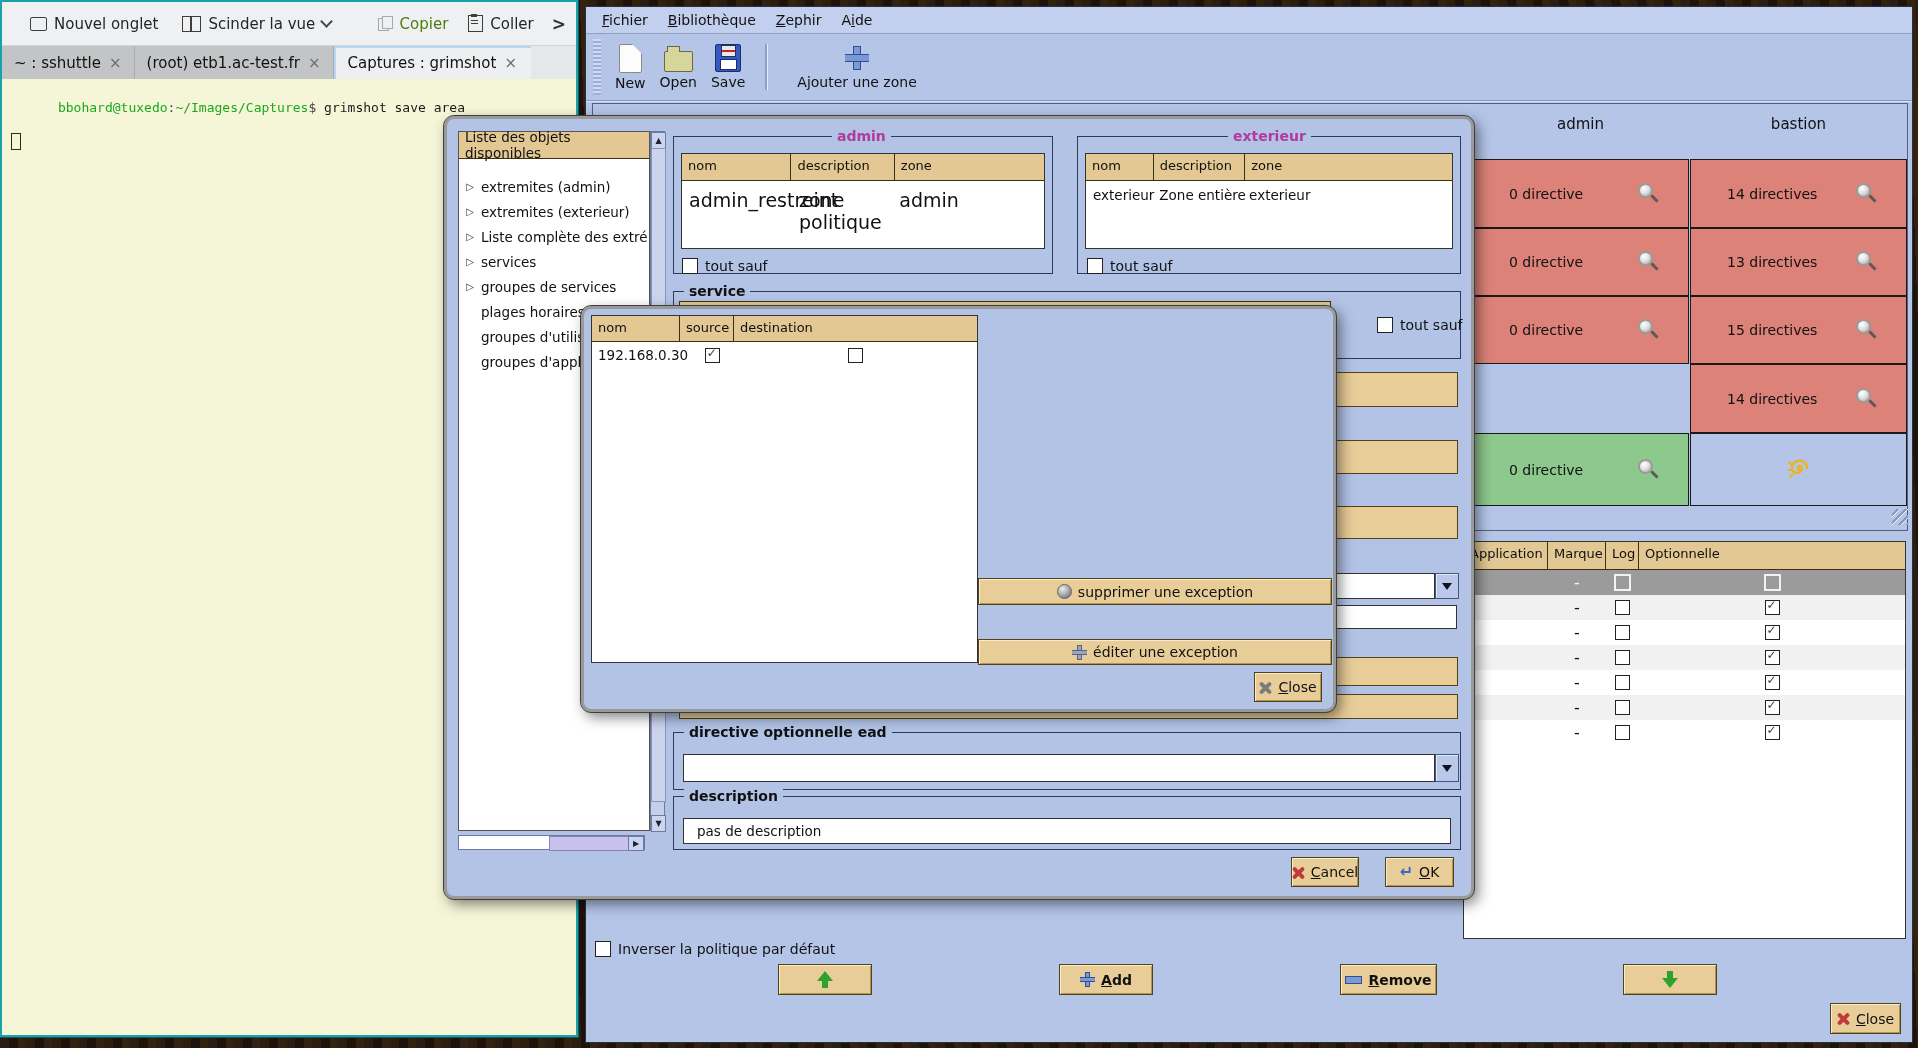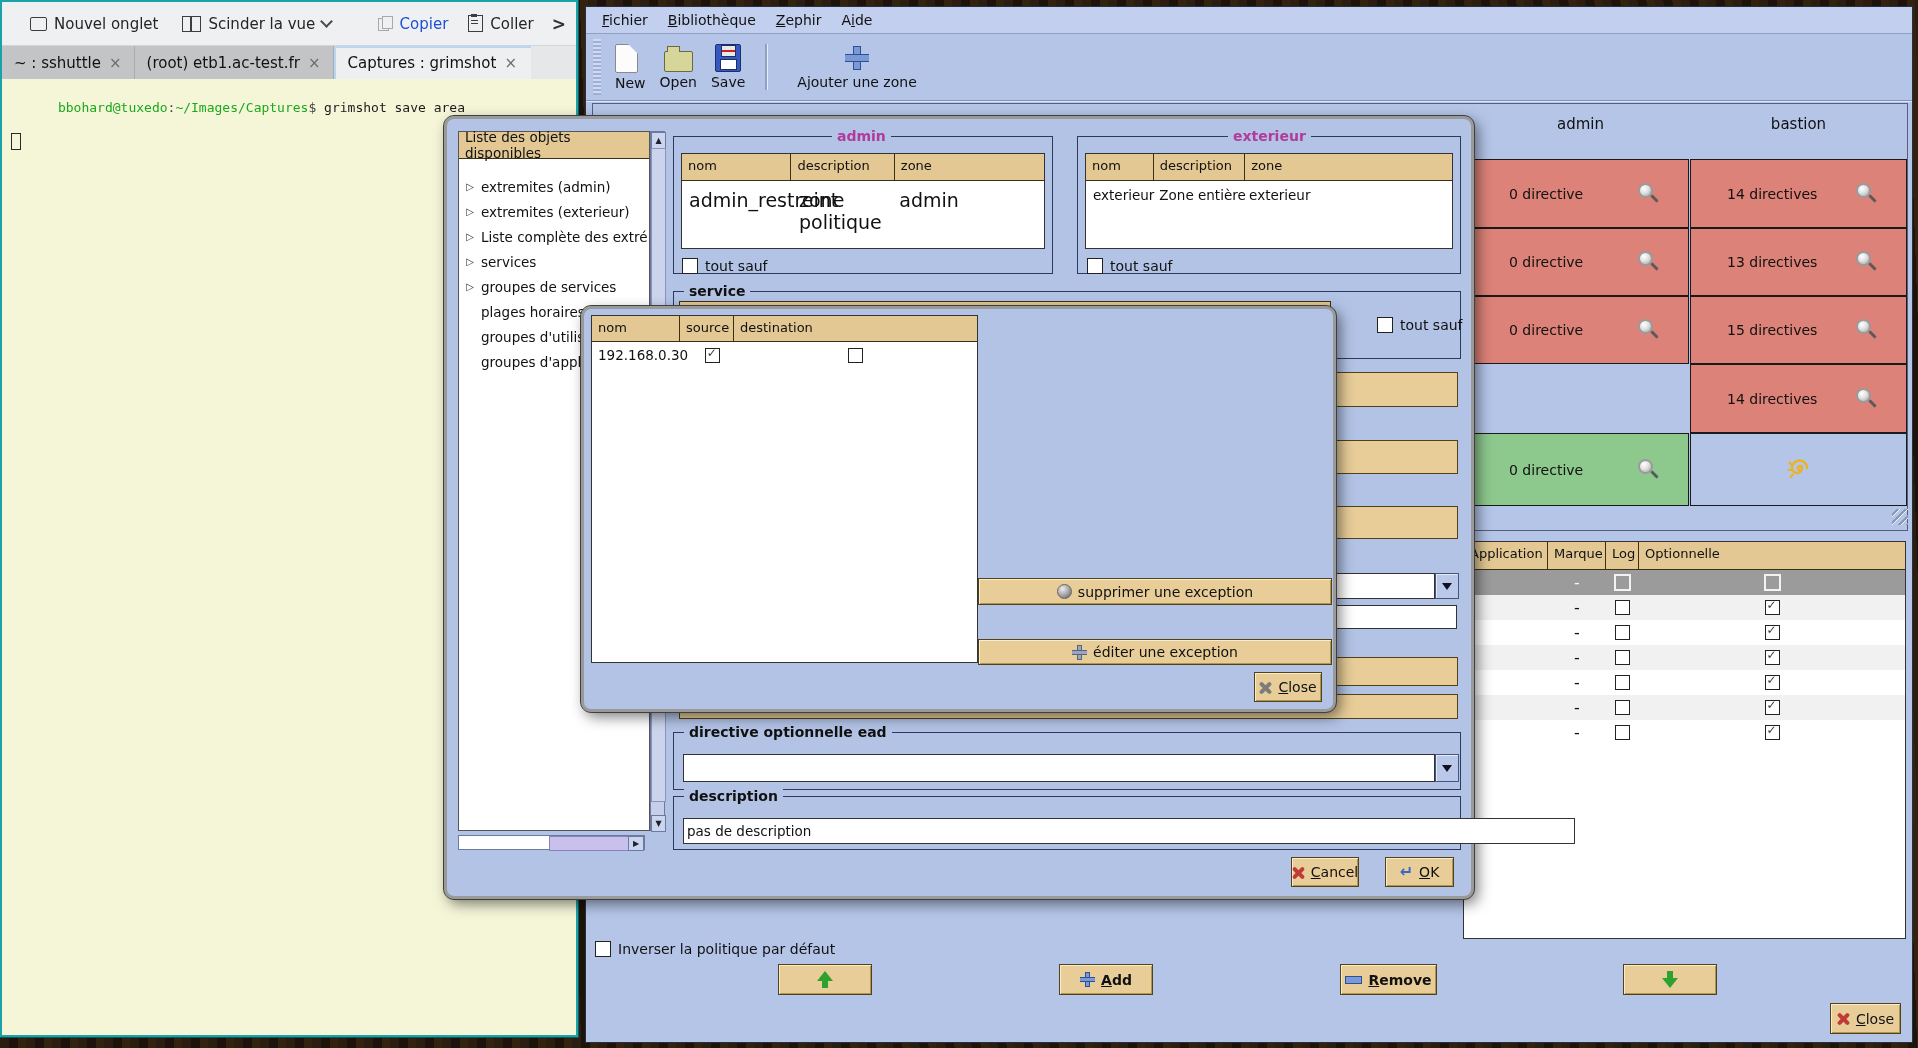--- a/index.html
+++ b/index.html
@@ -55,21 +55,21 @@
       <span>Nouvel onglet</span>
     </div>
     <div style="display:flex;align-items:center;gap:7px;font-size:15px;color:#232629;margin-left:18px">
       <span style="position:relative;width:17px;height:14px;border:1px solid #3d3d3d;display:inline-block">
         <i style="position:absolute;left:7px;top:0;bottom:0;width:2px;background:#3d3d3d"></i>
       </span>
       <span>Scinder la vue</span>
       <span class="chev"></span>
     </div>
     <div style="flex:1"></div>
-    <div style="display:flex;align-items:center;gap:7px;font-size:15px;color:#1d4ed8">
+    <div style="display:flex;align-items:center;gap:7px;font-size:15px;color:#4d7c0f">
       <span style="position:relative;width:15px;height:15px;display:inline-block">
         <i style="position:absolute;left:0;bottom:0;width:9px;height:11px;border:1px solid #a8a9aa"></i>
         <i style="position:absolute;right:0;top:0;width:9px;height:11px;border:1px solid #a8a9aa;background:#eff0f1"></i>
       </span>
       <span>Copier</span>
     </div>
     <div style="display:flex;align-items:center;gap:7px;font-size:15px;color:#232629;margin-left:14px">
       <span style="position:relative;width:13px;height:15px;border:1px solid #3d3d3d;display:inline-block">
         <i style="position:absolute;left:2px;top:-2px;width:6px;height:3px;background:#3d3d3d"></i>
         <i style="position:absolute;left:2px;top:4px;width:7px;height:1px;background:#3d3d3d"></i>
@@ -108,21 +108,21 @@
 
   <div class="ab" style="left:0;top:0;width:1326px;height:27px;background:#c2cfee;border-bottom:1px solid #8ea0c4;display:flex;align-items:center;padding-left:6px">
     <span class="mi" style="padding:8px 10px;font-size:14px"><u>F</u>ichier</span>
     <span class="mi" style="padding:4px 10px;font-size:14px"><u>B</u>ibliothèque</span>
     <span class="mi" style="padding:4px 10px;font-size:14px"><u>Z</u>ephir</span>
     <span class="mi" style="padding:4px 10px;font-size:14px">A<u>i</u>de</span>
   </div>
 
   <div class="ab" style="left:0;top:27px;width:1326px;height:67px;background:#b4c5e8;border-bottom:1px solid #8294bc;box-shadow:0 1px 0 #dde6f8;display:flex;align-items:center;gap:14px;padding-left:7px">
     <div style="width:8px;height:56px;background:repeating-linear-gradient(0deg,#9fb0d4 0 2px,#cfdaf2 2px 4px)"></div>
-    <div style="display:flex;flex-direction:column;align-items:flex-start;gap:2px;font-size:14px">
+    <div style="display:flex;flex-direction:column;align-items:center;gap:2px;font-size:14px">
       <span style="position:relative;width:21px;height:27px;background:#fcfcfc;border:1px solid #8a8a8a;border-radius:2px;display:inline-block">
         <i style="position:absolute;right:-1px;top:-1px;width:0;height:0;border:5px solid transparent;border-top-color:#b4c5e8;border-right-color:#b4c5e8"></i>
       </span>
       <span>New</span>
     </div>
     <div style="display:flex;flex-direction:column;align-items:center;gap:2px;font-size:14px">
       <span style="position:relative;width:27px;height:19px;background:#d6d69a;border:1px solid #6a6a40;border-radius:2px;display:inline-block;margin-top:7px">
         <i style="position:absolute;top:-6px;left:2px;width:11px;height:5px;background:#d6d69a;border:1px solid #6a6a40;border-bottom:none"></i>
       </span>
       <span>Open</span>
@@ -417,21 +417,21 @@
     <span class="legend" style="left:10px">directive optionnelle ead</span>
   </div>
   <div class="ab" style="left:236px;top:635px;width:752px;height:28px;background:#fff;border:1px solid #333;font-size:13.5px;padding:5px 6px"></div>
   <div class="ab combo-btn" style="left:988px;top:635px;width:24px;height:28px">
       <span class="tri-dn"></span>
     </div>
 
   <div class="ab fs" style="left:226px;top:677px;width:788px;height:54px">
     <span class="legend" style="left:10px">description</span>
   </div>
-  <div class="ab" style="left:236px;top:699px;width:892px;height:26px;background:#fff;border:1px solid #333;font-size:13.5px;padding:4px 3px">pas de description</div>
+  <div class="ab" style="left:236px;top:699px;width:768px;height:26px;background:#fff;border:1px solid #333;font-size:13.5px;padding:4px 13px">pas de description</div>
 
   <div class="ab tbn" style="left:844px;top:738px;width:68px;height:30px">
     <span class="xmark"></span>
     <span><u>C</u>ancel</span>
   </div>
   <div class="ab tbn" style="left:938px;top:738px;width:69px;height:30px">
     <span class="retn">↵</span>
     <span><u>O</u>K</span>
   </div>
 </div>

